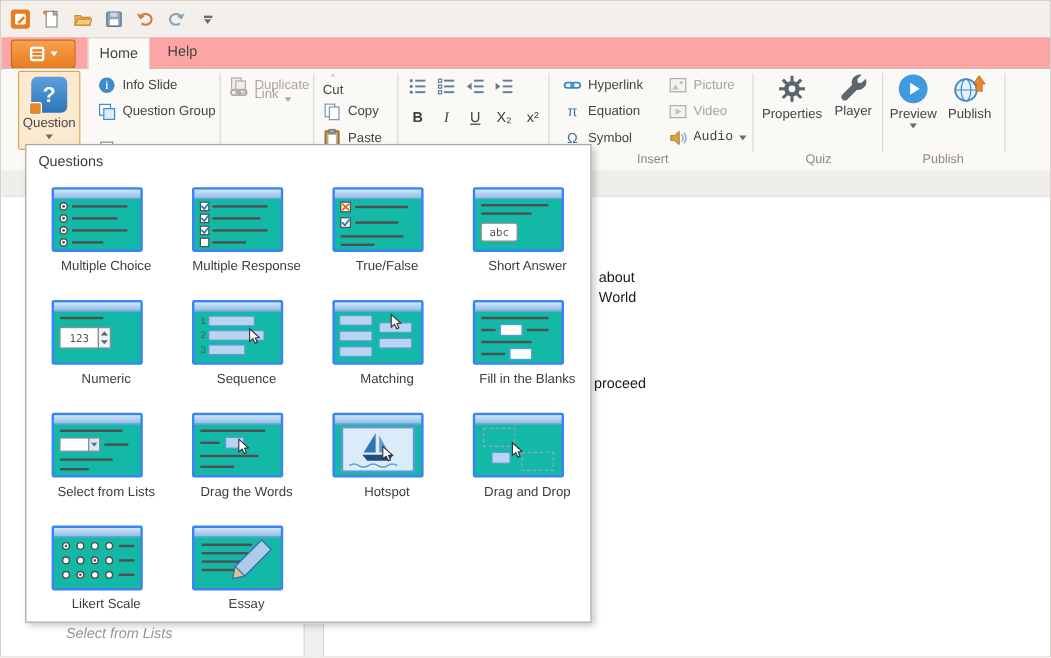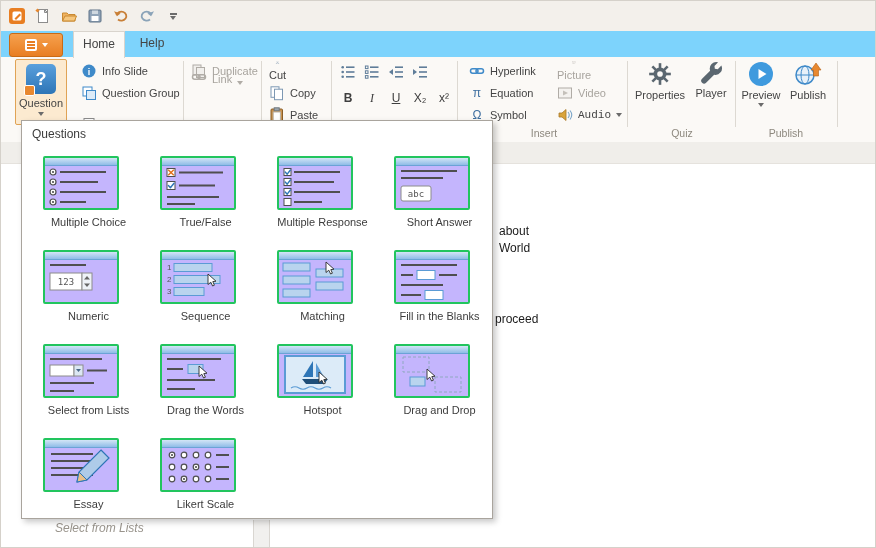--- a/index.html
+++ b/index.html
@@ -7,21 +7,21 @@
        font-family:"Liberation Sans",sans-serif;color:#3f3f3f;border:1px solid #d5d1ca;box-sizing:border-box;}
   
   .titlebar{position:absolute;left:0;top:0;right:0;height:30px;background:#f3f0eb;display:flex;align-items:center;padding-left:6px;gap:6px;}
   .tb-icon{width:20px;height:20px;display:flex;align-items:center;justify-content:center;}
   .qa-caret{display:flex;flex-direction:column;align-items:center;gap:1px;}
   .qa-caret .bar{width:7px;height:2px;background:#6b6b6b;}
   .caret{width:0;height:0;border-left:3.5px solid transparent;border-right:3.5px solid transparent;border-top:4px solid #6b6b6b;}
   .caret.white{border-top-color:#fff;}
   .caret.gray{border-top-color:#b0aca6;}
   
-  .tabrow{position:absolute;left:0;top:30px;right:0;height:26px;background:#7dd3fc;border-bottom:1px solid #404040;}
+  .tabrow{position:absolute;left:0;top:30px;right:0;height:26px;background:#fca5a5;border-bottom:1px solid #404040;}
   .app-button{position:absolute;left:8px;top:2px;width:52px;height:22px;border-radius:3px;
       background:linear-gradient(#f6a14e,#e87e22);border:1px solid #c96a15;display:flex;align-items:center;justify-content:center;gap:5px;}
   .app-button .logo{width:12px;height:12px;background:#fff;border-radius:2px;position:relative;}
   .app-button .logo::before{content:"";position:absolute;left:2px;top:2px;width:8px;height:2px;background:#e87e22;box-shadow:0 3px 0 #e87e22,0 6px 0 #e87e22;}
   .tab{position:absolute;top:0;height:25px;line-height:25px;text-align:center;font-size:12px;color:#444;z-index:2;}
   .tab.active{background:#fbf9f6;border:1px solid #d9d4cd;border-bottom:none;height:26px;}
   
   .ribbon{position:absolute;left:0;top:56px;right:0;height:85px;background:#fbf9f6;border-bottom:1px solid #d5d1ca;}
   .rsep{position:absolute;top:4px;width:1px;height:66px;background:#ddd9d2;}
   .rgroup{position:absolute;top:0;}
@@ -44,21 +44,21 @@
   .topband{position:absolute;left:0;top:0;right:0;height:21px;background:#f0eeea;border-bottom:1px solid #e5e2dd;}
   .frag{position:absolute;font-size:12px;color:#1a1a1a;}
   .bottom-item{position:absolute;left:54px;top:379px;font-size:12px;font-style:italic;color:#99948c;}
   .vscroll{position:absolute;left:252px;top:378px;width:15px;height:29px;background:#f1f0ee;border-left:1px solid #d9d6d1;border-right:1px solid #d9d6d1;}
   
   .qpanel{position:absolute;left:20px;top:119px;width:472px;height:399px;background:#fff;border:1px solid #a9a49d;
           box-shadow:3px 3px 6px rgba(0,0,0,0.22);z-index:20;box-sizing:border-box;}
   .qpanel-title{padding:6px 0 0 10px;font-size:12px;color:#3c3c3c;}
   .qgrid{display:grid;grid-template-columns:repeat(4,117px);grid-auto-rows:94px;margin-top:15px;}
   .qitem{display:flex;flex-direction:column;align-items:center;cursor:default;}
-  .qicon{width:76px;height:54px;border:2px solid #22c55e;border-radius:2px;background:#c4b5fd;position:relative;box-sizing:border-box;}
+  .qicon{width:76px;height:54px;border:2px solid #3b82f6;border-radius:2px;background:#14b8a6;position:relative;box-sizing:border-box;}
   .qtitlebar{height:7px;background:linear-gradient(#d3e5f6,#8fbce7);border-bottom:1px solid #6ba3d6;}
   .qicon svg{position:absolute;left:0;top:8px;width:72px;height:42px;}
   .qlabel{margin-top:6px;font-size:11px;color:#3c3c3c;margin-left:16px;}
   
   .ln{fill:#4f4f4f;}
   .bar{fill:#b9d4ee;stroke:#5b9bd5;stroke-width:1;}
   .bx{fill:#fff;stroke:#4f4f4f;stroke-width:1;}
   .rdo{fill:#fff;stroke:#4f4f4f;stroke-width:1.2;}
   .rdd{fill:#4f4f4f;}
   .ck{fill:none;stroke:#2e75b6;stroke-width:1.4;stroke-linecap:round;stroke-linejoin:round;}
@@ -296,21 +296,21 @@
       </div>
       <div class="rrow" style="top:48px;">
         <svg width="16" height="16" viewBox="0 0 16 16">
             <text x="8" y="12" text-anchor="middle" font-size="12" fill="#3f6fa0">Ω</text>
           </svg>
         <span>Symbol</span>
       </div>
     </div>
 
     <div class="rgroup" style="left:556px;">
-      <div class="rrow disabled" style="top:4px;flex-direction:column;">
+      <div class="rrow disabled" style="top:4px;">
         <svg width="16" height="16" viewBox="0 0 16 16">
             <rect x="1.5" y="2.5" width="13" height="11" fill="#f4f2ef" stroke="#b0aca6"></rect>
             <path d="M3 11.5 L6 7.5 L9 11.5 Z" fill="#c4c0ba"></path>
             <circle cx="10.8" cy="5.8" r="1.4" fill="#c4c0ba"></circle>
           </svg>
         <span>Picture</span>
       </div>
       <div class="rrow disabled" style="top:26px;">
         <svg width="16" height="16" viewBox="0 0 16 16">
             <rect x="1.5" y="3" width="13" height="10" fill="#f4f2ef" stroke="#b0aca6"></rect>
@@ -408,57 +408,57 @@
               <rect class="ln" x="15" y="35" width="26" height="2"></rect>
           </svg>
         </div>
         <div class="qlabel">Multiple Choice</div>
       </div>
 
       <div class="qitem">
         <div class="qicon">
           <div class="qtitlebar"></div>
           <svg viewBox="0 0 72 42">
-            <rect class="bx" x="5" y="2.5" width="8" height="8"></rect>
-              <path d="M6.2 3.8 L11.8 9.2 M11.8 3.8 L6.2 9.2" stroke="#e2711d" stroke-width="1.5" fill="none"></path>
-              <rect class="ln" x="17" y="5.5" width="44" height="2"></rect>
-            <rect class="bx" x="5" y="15.5" width="8" height="8"></rect>
-              <path class="ck" d="M6.4 19.5 l2 2.3 l3.6-4.6"></path>
-              <rect class="ln" x="17" y="18.5" width="36" height="2"></rect>
-            <rect class="ln" x="5" y="30" width="52" height="2"></rect>
-            <rect class="ln" x="5" y="37" width="28" height="2"></rect>
-          </svg>
-        </div>
-        <div class="qlabel">True/False</div>
-      </div>
-
-      <div class="qitem">
-        <div class="qicon">
-          <div class="qtitlebar"></div>
-          <svg viewBox="0 0 72 42">
             <rect class="bx" x="5" y="2.5" width="7" height="7"></rect>
               <path class="ck" d="M6.2 6 l2 2.2 l3.2-4.2"></path>
               <rect class="ln" x="15" y="5" width="46" height="2"></rect>
             <rect class="bx" x="5" y="12.5" width="7" height="7"></rect>
               <path class="ck" d="M6.2 16 l2 2.2 l3.2-4.2"></path>
               <rect class="ln" x="15" y="15" width="40" height="2"></rect>
             <rect class="bx" x="5" y="22.5" width="7" height="7"></rect>
               <path class="ck" d="M6.2 26 l2 2.2 l3.2-4.2"></path>
               <rect class="ln" x="15" y="25" width="46" height="2"></rect>
             <rect class="bx" x="5" y="32.5" width="7" height="7"></rect>
               <rect class="ln" x="15" y="35" width="28" height="2"></rect>
           </svg>
         </div>
         <div class="qlabel">Multiple Response</div>
       </div>
 
       <div class="qitem">
         <div class="qicon">
           <div class="qtitlebar"></div>
           <svg viewBox="0 0 72 42">
+            <rect class="bx" x="5" y="2.5" width="8" height="8"></rect>
+              <path d="M6.2 3.8 L11.8 9.2 M11.8 3.8 L6.2 9.2" stroke="#e2711d" stroke-width="1.5" fill="none"></path>
+              <rect class="ln" x="17" y="5.5" width="44" height="2"></rect>
+            <rect class="bx" x="5" y="15.5" width="8" height="8"></rect>
+              <path class="ck" d="M6.4 19.5 l2 2.3 l3.6-4.6"></path>
+              <rect class="ln" x="17" y="18.5" width="36" height="2"></rect>
+            <rect class="ln" x="5" y="30" width="52" height="2"></rect>
+            <rect class="ln" x="5" y="37" width="28" height="2"></rect>
+          </svg>
+        </div>
+        <div class="qlabel">True/False</div>
+      </div>
+
+      <div class="qitem">
+        <div class="qicon">
+          <div class="qtitlebar"></div>
+          <svg viewBox="0 0 72 42">
             <rect class="ln" x="5" y="4" width="56" height="2"></rect>
             <rect class="ln" x="5" y="11" width="42" height="2"></rect>
             <rect x="5" y="20" width="30" height="15" rx="2" fill="#fff" stroke="#8c8c8c"></rect>
             <text class="itxt" x="20" y="31" text-anchor="middle">abc</text>
           </svg>
         </div>
         <div class="qlabel">Short Answer</div>
       </div>
 
       <div class="qitem">
@@ -573,35 +573,20 @@
         <div class="qicon">
           <div class="qtitlebar"></div>
           <svg viewBox="0 0 72 42">
             <rect x="7" y="3" width="26" height="15" fill="none" stroke="#8fa8c0" stroke-dasharray="3,2"></rect>
             <rect x="39" y="23" width="26" height="15" fill="none" stroke="#8fa8c0" stroke-dasharray="3,2"></rect>
             <rect class="bar" x="14" y="23" width="15" height="9"></rect>
             <path class="cur" transform="translate(31,15)" d="M0 0 L0 10.5 L2.8 8.2 L4.6 12 L6.4 11.2 L4.8 7.6 L8 7.2 Z"></path>
           </svg>
         </div>
         <div class="qlabel">Drag and Drop</div>
-      </div>
-
-      <div class="qitem">
-        <div class="qicon">
-          <div class="qtitlebar"></div>
-          <svg viewBox="0 0 72 42">
-            <rect class="ln" x="6" y="5" width="42" height="2"></rect>
-            <rect class="ln" x="6" y="12" width="48" height="2"></rect>
-            <rect class="ln" x="6" y="19" width="36" height="2"></rect>
-            <rect class="ln" x="6" y="26" width="42" height="2"></rect>
-            <path d="M56 2 L64 10 L42 32 L32 34 L34 24 Z" fill="#aecbe9" stroke="#2e75b6" stroke-width="1.2"></path>
-            <path d="M42 32 L32 34 L34 24 Z" fill="#e8c08a" stroke="#2e75b6" stroke-width="1"></path>
-          </svg>
-        </div>
-        <div class="qlabel">Essay</div>
       </div>
 
       <div class="qitem">
         <div class="qicon">
           <div class="qtitlebar"></div>
           <svg viewBox="0 0 72 42">
             <circle class="rdo" cx="10" cy="7" r="2.8"></circle>
               <circle class="rdd" cx="10" cy="7" r="1.1"></circle>
               <circle class="rdo" cx="22" cy="7" r="2.8"></circle>
               <circle class="rdo" cx="34" cy="7" r="2.8"></circle>
@@ -617,15 +602,30 @@
               <circle class="rdo" cx="22" cy="31" r="2.8"></circle>
               <circle class="rdd" cx="22" cy="31" r="1.1"></circle>
               <circle class="rdo" cx="34" cy="31" r="2.8"></circle>
               <circle class="rdo" cx="46" cy="31" r="2.8"></circle>
               <rect class="ln" x="54" y="30" width="13" height="2"></rect>
           </svg>
         </div>
         <div class="qlabel">Likert Scale</div>
       </div>
 
+      <div class="qitem">
+        <div class="qicon">
+          <div class="qtitlebar"></div>
+          <svg viewBox="0 0 72 42">
+            <rect class="ln" x="6" y="5" width="42" height="2"></rect>
+            <rect class="ln" x="6" y="12" width="48" height="2"></rect>
+            <rect class="ln" x="6" y="19" width="36" height="2"></rect>
+            <rect class="ln" x="6" y="26" width="42" height="2"></rect>
+            <path d="M56 2 L64 10 L42 32 L32 34 L34 24 Z" fill="#aecbe9" stroke="#2e75b6" stroke-width="1.2"></path>
+            <path d="M42 32 L32 34 L34 24 Z" fill="#e8c08a" stroke="#2e75b6" stroke-width="1"></path>
+          </svg>
+        </div>
+        <div class="qlabel">Essay</div>
+      </div>
+
     </div>
   </div>
 </div>
 
 </body></html>

